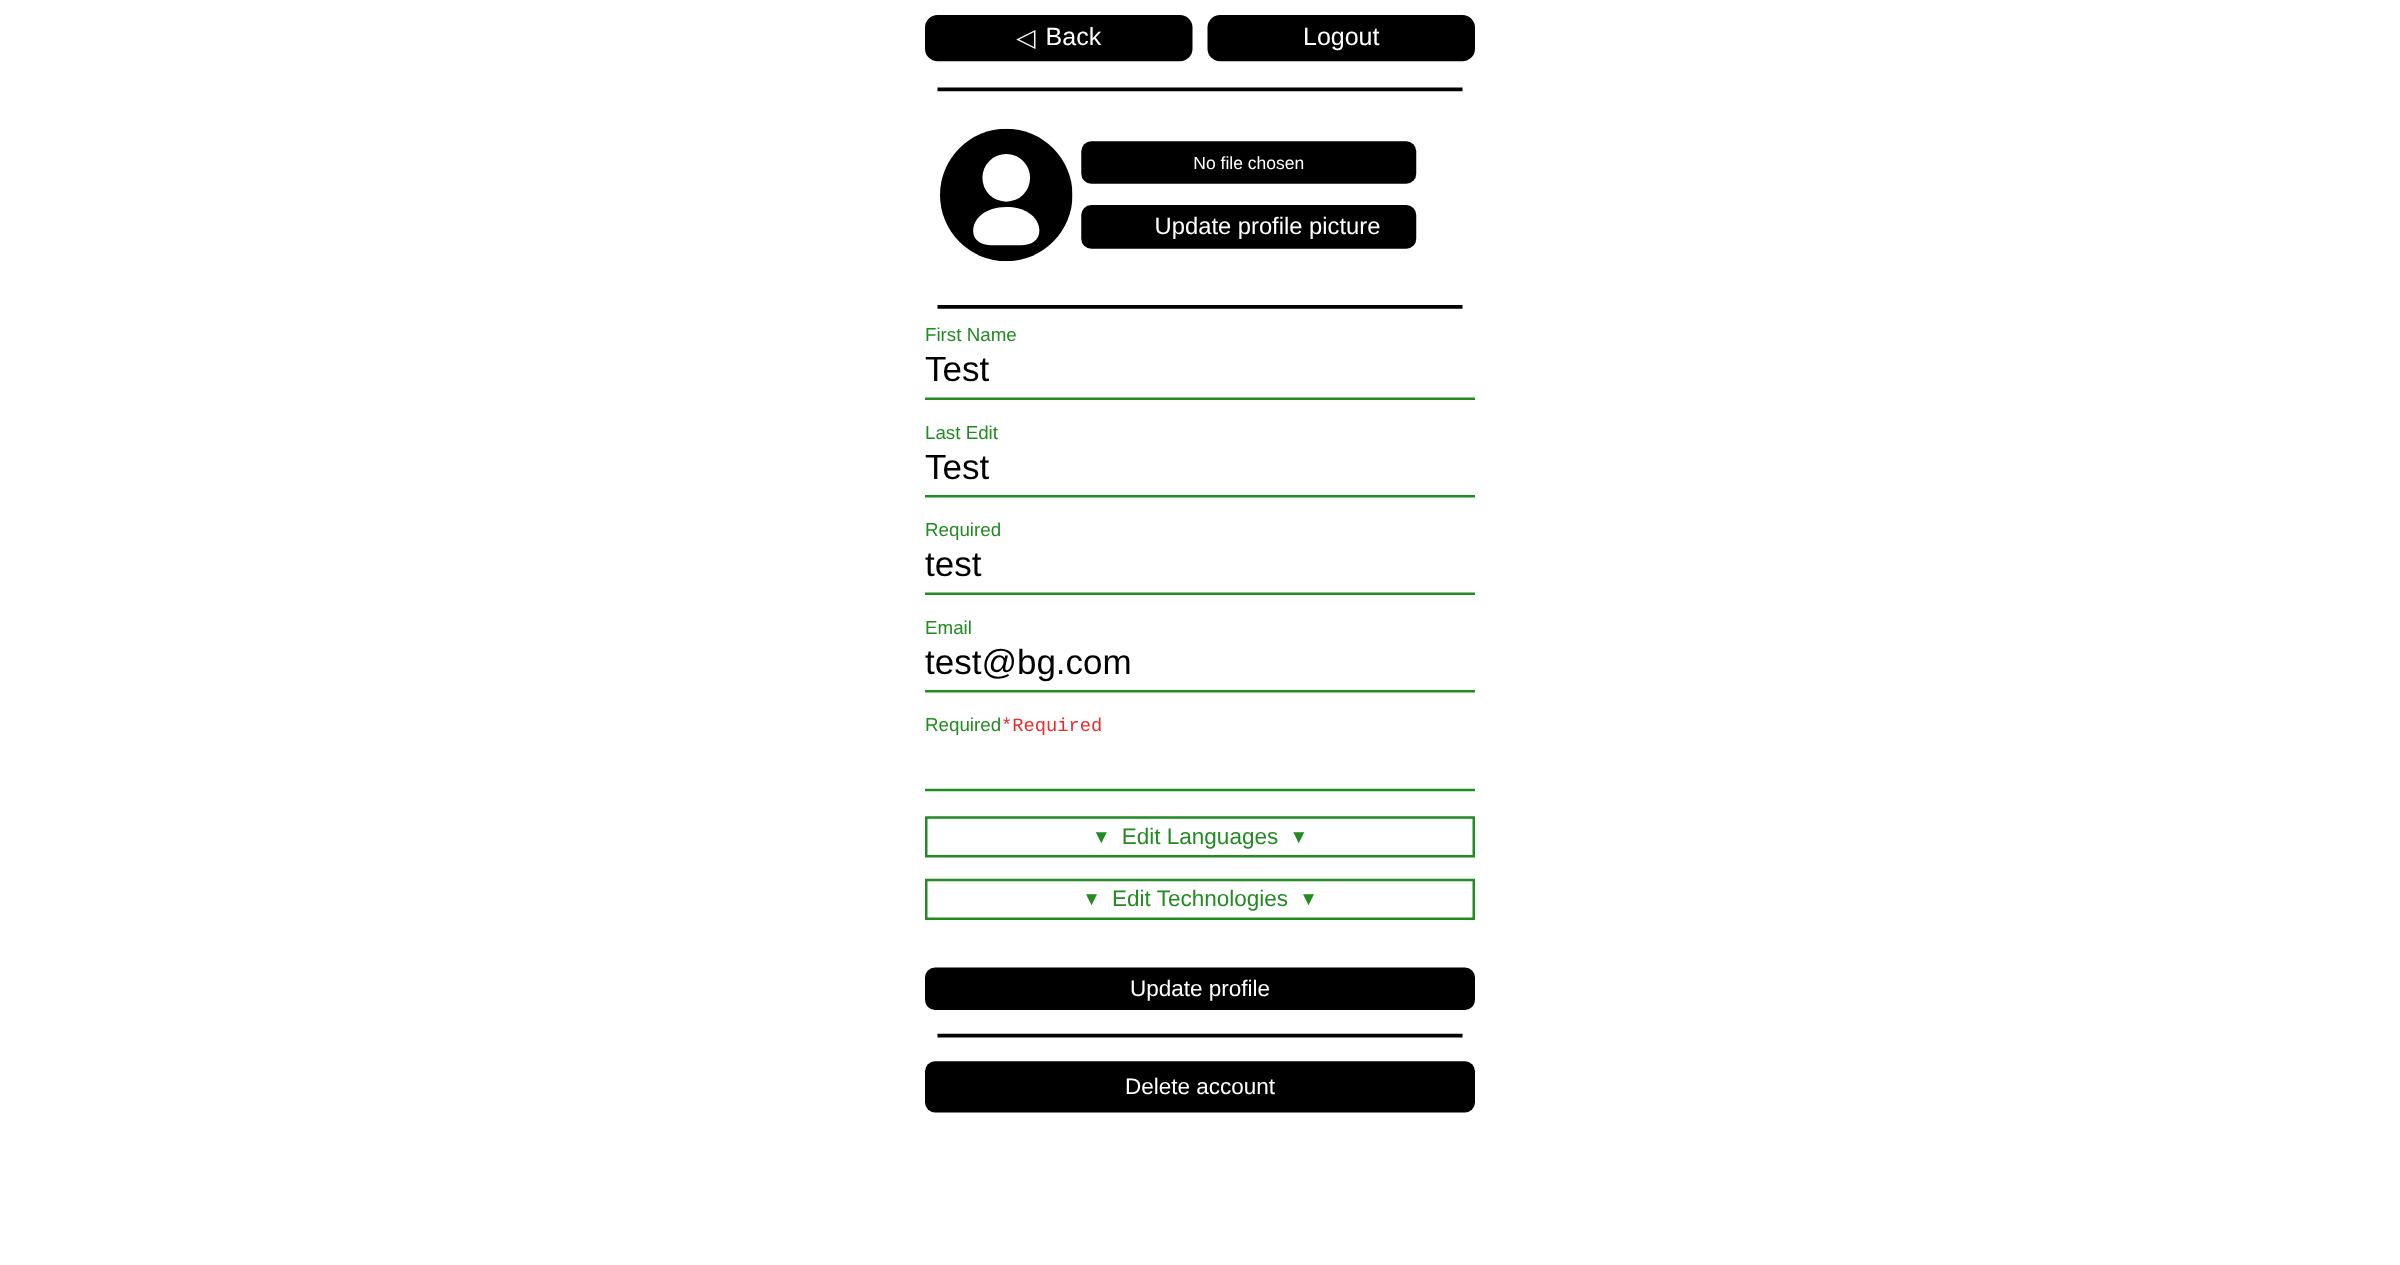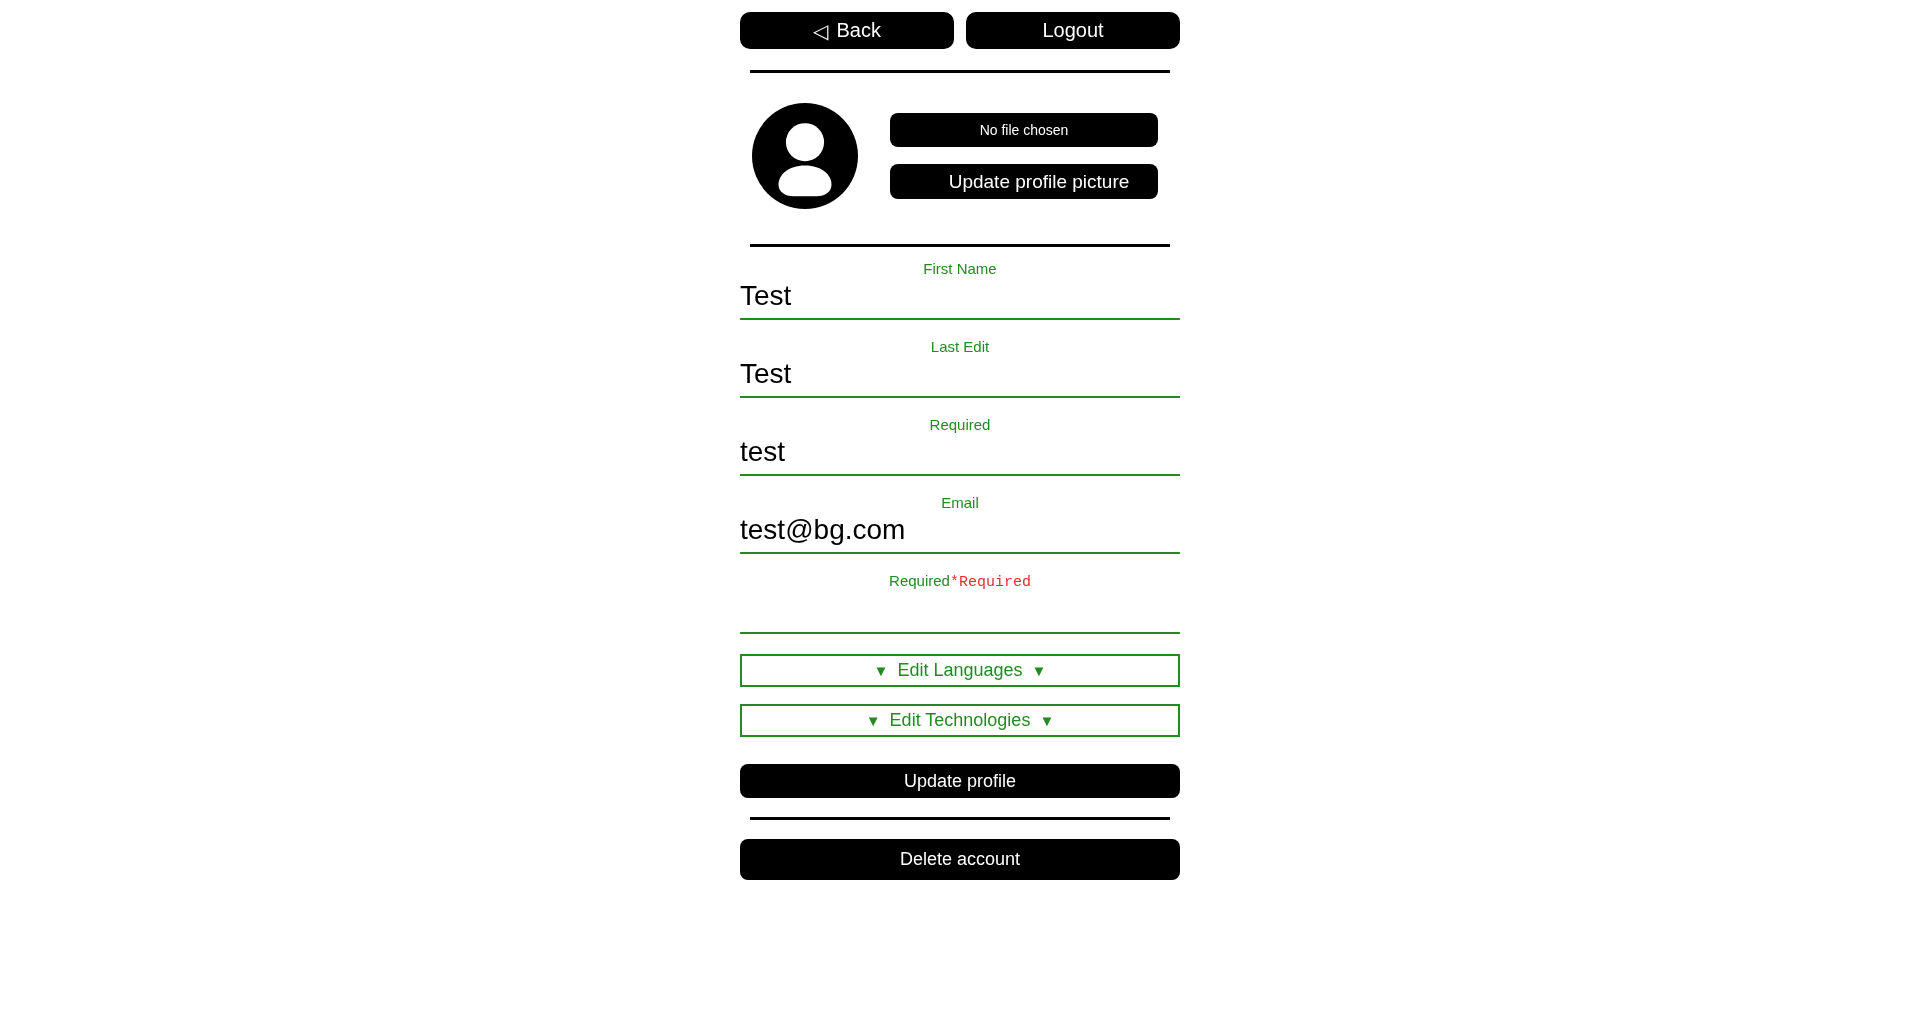--- a/index.html
+++ b/index.html
@@ -13,51 +13,51 @@
   .btn-black {
     background: #000; color: #fff; border: none; border-radius: 10px;
     font-family: "Liberation Sans", sans-serif; cursor: pointer;
     display: flex; align-items: center; justify-content: center; gap: 8px;
   }
   .top-buttons .btn-black { flex: 1; height: 37px; font-size: 20px; }
 
   hr.divider { border: none; border-top: 3px solid #000; margin: 21px 10px 0 10px; }
 
   
-  .avatar-row { display: flex; align-items: center; margin-top: 30px; padding-left: 12px; gap: 32px; }
+  .avatar-row { display: flex; align-items: center; margin-top: 30px; padding-left: 12px; gap: 7px; }
   .avatar svg { width: 106px; height: 106px; display: block; }
   .pic-buttons { display: flex; flex-direction: column; gap: 17px; width: 268px; }
   .file-btn { height: 34px; font-size: 14px; border-radius: 8px; width: 100%; }
   .updatepic-btn { height: 35px; font-size: 19px; border-radius: 8px; width: 100%; padding-left: 30px; }
 
   hr.divider-2 { margin-top: 35px; }
 
   
   .fields { margin-top: 13px; }
   .field { margin-bottom: 18px; border-bottom: 2px solid var(--green); }
-  .label-row { display: flex; justify-content: center; align-items: baseline; }
+  .label-row { display: flex; justify-content: flex-start; align-items: baseline; }
   .field-label { color: var(--green); font-size: 15px; }
   .required-note { color: var(--red); font-size: 15px; font-family: Liberation Mono, monospace; }
   .field input {
     display: block; width: 100%; border: none; outline: none;
     font-family: "Liberation Sans", sans-serif; font-size: 28px; color: #000;
     padding: 3px 0 6px 0; background: transparent;
   }
 
   
   .edit-btn {
     display: flex; align-items: center; justify-content: center; gap: 9px;
     width: 100%; height: 33px; margin-top: 20px;
     background: #fff; border: 2px solid var(--green); color: var(--green);
     font-family: "Liberation Sans", sans-serif; font-size: 18px; cursor: pointer;
   }
   .edit-btn + .edit-btn { margin-top: 17px; }
   .edit-btn .tri { font-size: 15px; }
 
-  .update-profile-btn { width: 100%; height: 34px; margin-top: 27px; font-size: 18px; border-radius: 8px; }
+  .update-profile-btn { width: 100%; height: 34px; margin-top: 38px; font-size: 18px; border-radius: 8px; }
   hr.divider-3 { margin-top: 19px; }
   .delete-btn { width: 100%; height: 41px; margin-top: 19px; font-size: 18px; border-radius: 8px; }
 
   :root { --green: #228B22; --red: #e82c2c; }
 </style>
 </head>
 <body>
 
 <div class="page">
 

